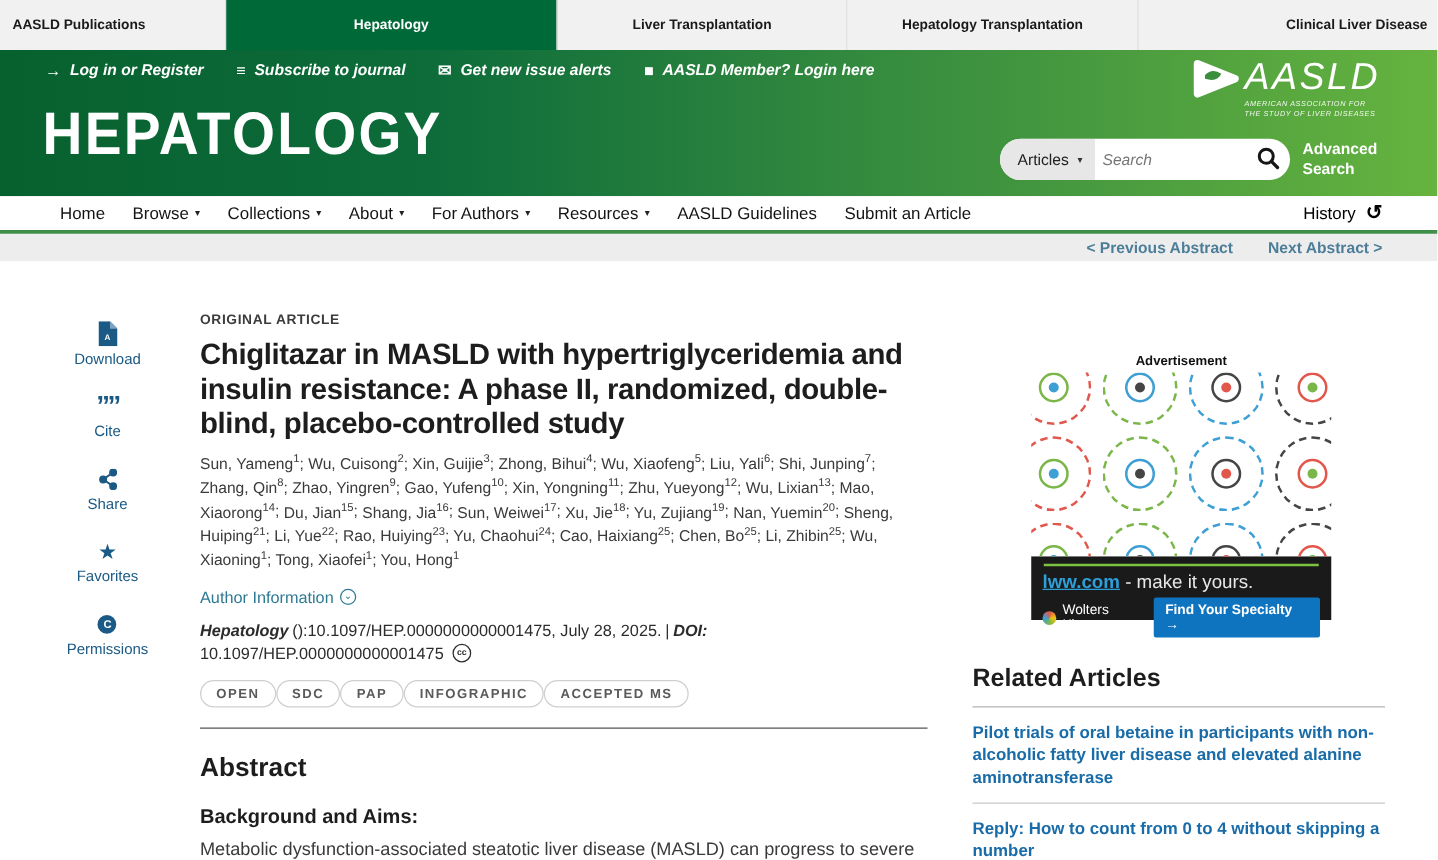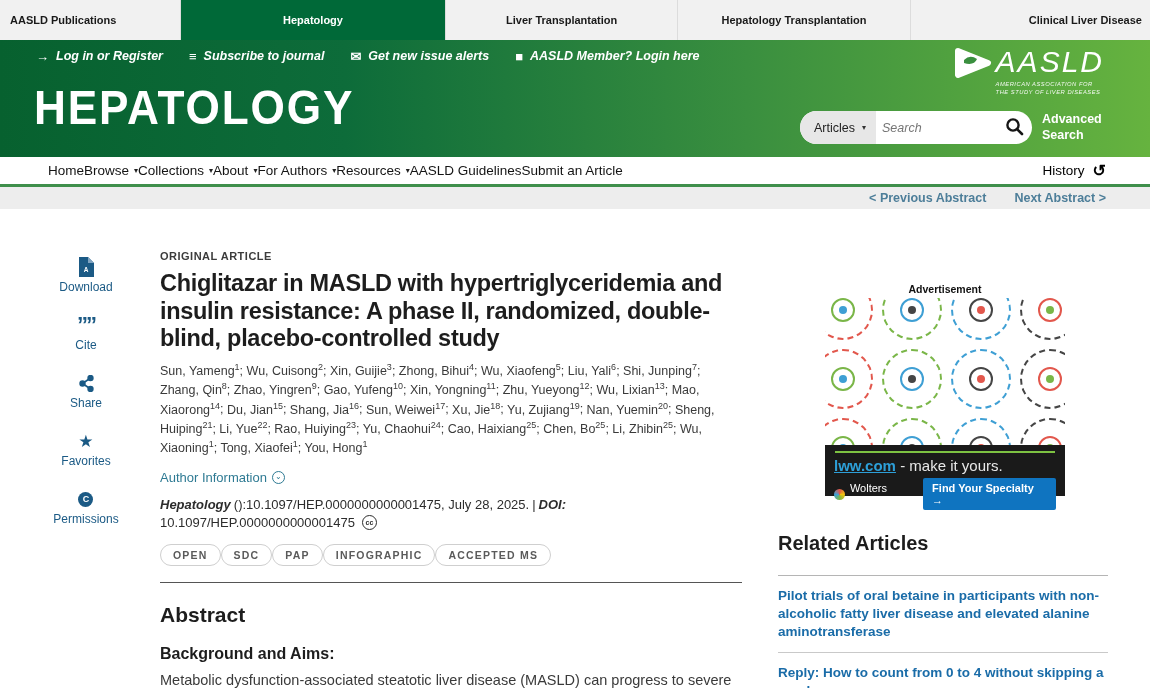--- a/index.html
+++ b/index.html
@@ -111,21 +111,21 @@
   .adtext { font-size:15px; color:#e8e8e8; white-space:nowrap; }
   .adtext .lww { color:#2d9fd8; font-weight:bold; text-decoration:underline; }
   .adbottom { display:flex; justify-content:space-between; align-items:center; margin-top:4px; }
   .wk { display:flex; align-items:center; gap:5px; color:#fff; font-size:11px; }
   .wkdot { width:11px; height:11px; border-radius:50%;
     background:conic-gradient(#e2574c,#f1c40f,#7ab648,#3e9fd4,#e2574c); }
   .adbtn { background:#0f74c0; color:#fff; font-size:11px; font-weight:bold; padding:4px 9px;
     border-radius:2px; cursor:pointer; }
 
   .related { margin-top:36px; width:330px; }
-  .rel-heading { font-size:20px; font-weight:bold; color:#1d1d1d; padding-bottom:20px;
+  .rel-heading { font-size:20px; font-weight:bold; color:#1d1d1d; padding-bottom:10px;
     border-bottom:1px solid #b5b5b5; }
   .rel-item { padding:11px 0 12px; border-bottom:1px solid #c9c9c9; font-size:13.5px;
     font-weight:bold; color:#1a6ca8; line-height:1.32; cursor:pointer; }
 </style>
 </head>
 <body>
 
 <div class="tabbar" id="tabbar">
     <div class="tab t0">AASLD Publications</div>
     <div class="tab t1 active">Hepatology</div>
@@ -186,21 +186,21 @@
             <line x1="12.3" y1="12.3" x2="17" y2="17" stroke="#161616" stroke-width="2.6" stroke-linecap="round"></line>
           </svg>
         </span>
       </button>
     </div>
     <div class="advanced">Advanced Search</div>
   </div>
 </div>
 
 <div class="nav">
-  <span id="navlist" style="display:flex;align-items:center;">
+  <span id="navlist" style="display:flex;gap:22px;align-items:center;">
       <div class="navitem">
         <span>Home</span>
       </div>
       <div class="navitem">
         <span>Browse</span>
         <span class="chev">▾</span>
       </div>
       <div class="navitem">
         <span>Collections</span>
         <span class="chev">▾</span>

